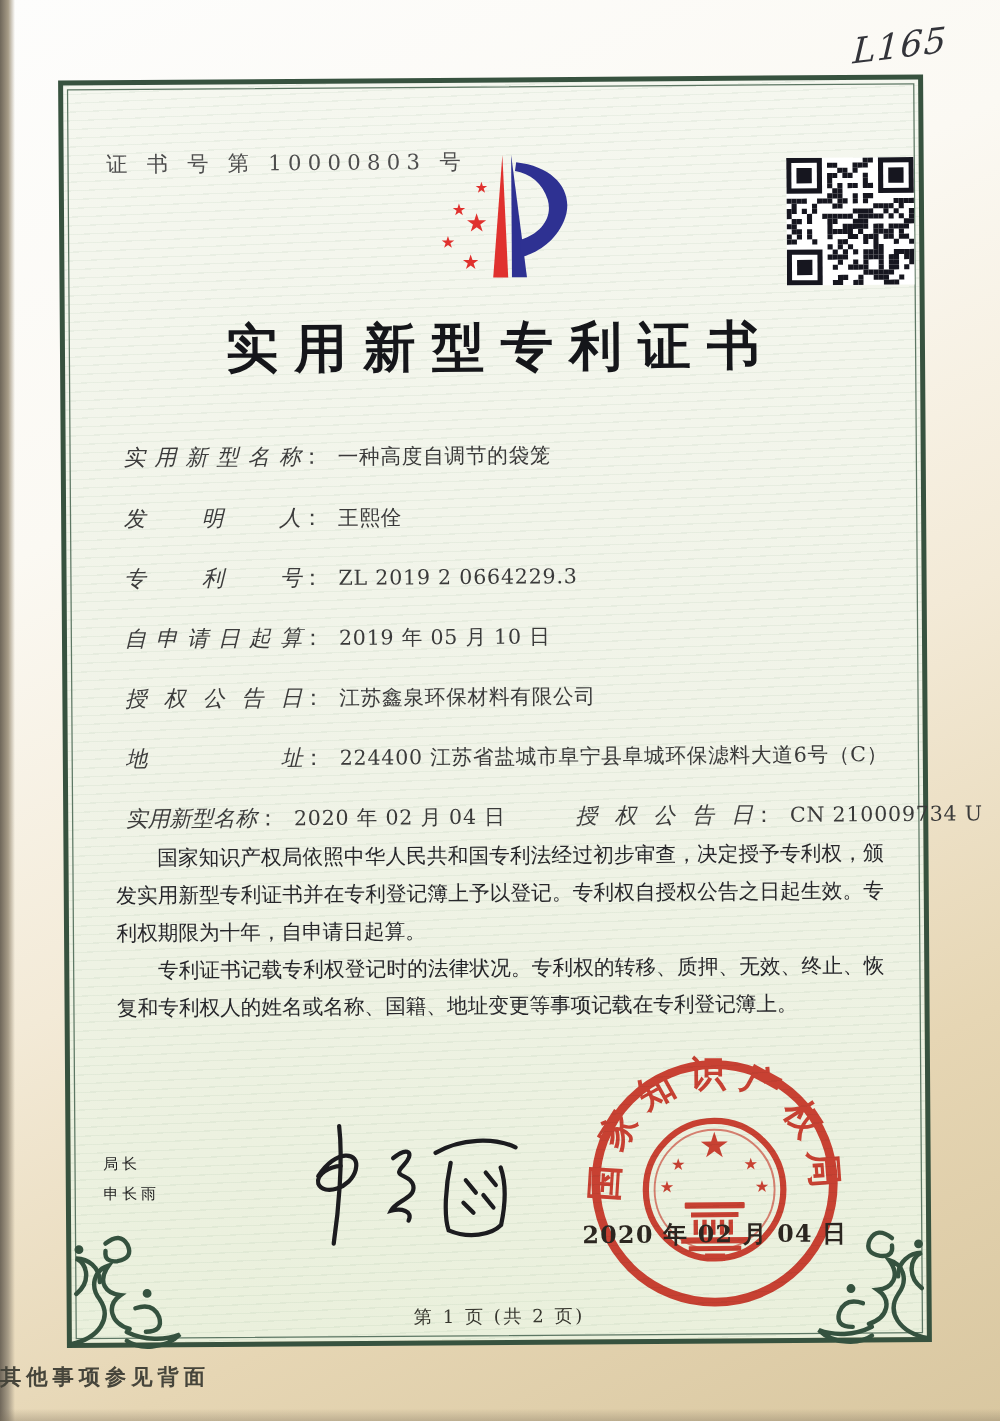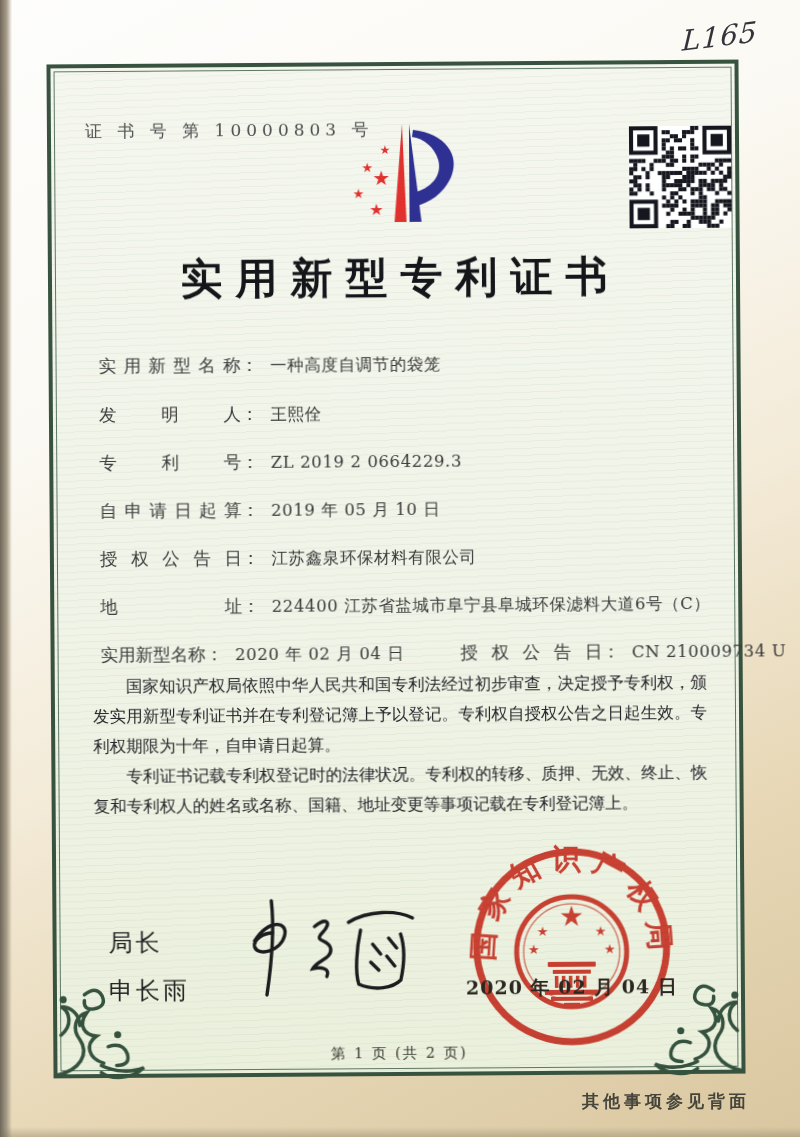--- a/index.html
+++ b/index.html
@@ -45,43 +45,43 @@
   .logo{position:absolute;left:283px;top:44px;width:145px;height:135px;}
   .qr{position:absolute;left:578px;top:62px;width:102px;height:102px;background:#fff;}
   .cert-title{
     position:absolute;left:0;top:184px;width:100%;text-align:center;
     font-size:42px;font-weight:bold;color:#15161a;letter-spacing:13px;text-indent:13px;
   }
   .field-row{
     position:absolute;left:46px;right:20px;display:flex;align-items:baseline;
     font-size:17.5px;color:#3c3c3c;white-space:nowrap;
   }
-  .flabel{display:inline-block;width:142px;text-align:justify;text-align-last:justify;}
+  .flabel{display:inline-block;width:142px;text-align:justify;text-align-last:justify;font-style:italic;}
   .fcolon{margin:0 12px 0 0;}
   .fvalue{font-size:16.5px;letter-spacing:.6px;color:#3a3a3a;}
   .r0{top:286px}.r1{top:335px}.r2{top:383px}.r3{top:431px}.r4{top:479px}.r5{top:527px}.r6{top:575px}
   .grant-second{margin-left:56px;display:flex;align-items:baseline;}
   .body-text{
     position:absolute;left:38px;right:32px;top:604px;
     font-size:16.5px;line-height:1.82;color:#26262a;text-align:justify;
   }
   .body-text p{margin:0;text-indent:2em;}
-  .officer{position:absolute;left:52px;top:851px;font-size:24px;color:#222;letter-spacing:3px;line-height:2.0;}
+  .officer{position:absolute;left:26px;top:851px;font-size:12px;color:#222;letter-spacing:3px;line-height:2.0;}
   .signature{position:absolute;left:160px;top:822px;width:210px;height:115px;}
   .seal{position:absolute;left:412px;top:779px;width:206px;height:206px;mix-blend-mode:multiply;opacity:.93;}
   .seal-date{
     position:absolute;left:402px;top:910px;width:226px;text-align:center;
     font-size:19px;font-weight:600;color:#2b2620;letter-spacing:1px;
   }
   .page-footer{
     position:absolute;left:0;top:978px;width:100%;text-align:center;
     font-size:14.5px;color:#37372f;letter-spacing:2px;
   }
   .back-note{
-    position:absolute;left:0;top:1090px;width:750px;text-align:right;
+    position:absolute;left:0;top:1090px;width:750px;text-align:left;
     font-size:17px;font-weight:bold;color:#46453b;letter-spacing:4px;
   }
 </style>
 </head>
 <body>
 
 <div class="photo-shadow-left"></div>
 <div class="photo-shadow-bottom"></div>
 
 <div class="handwritten-note">L165</div>

